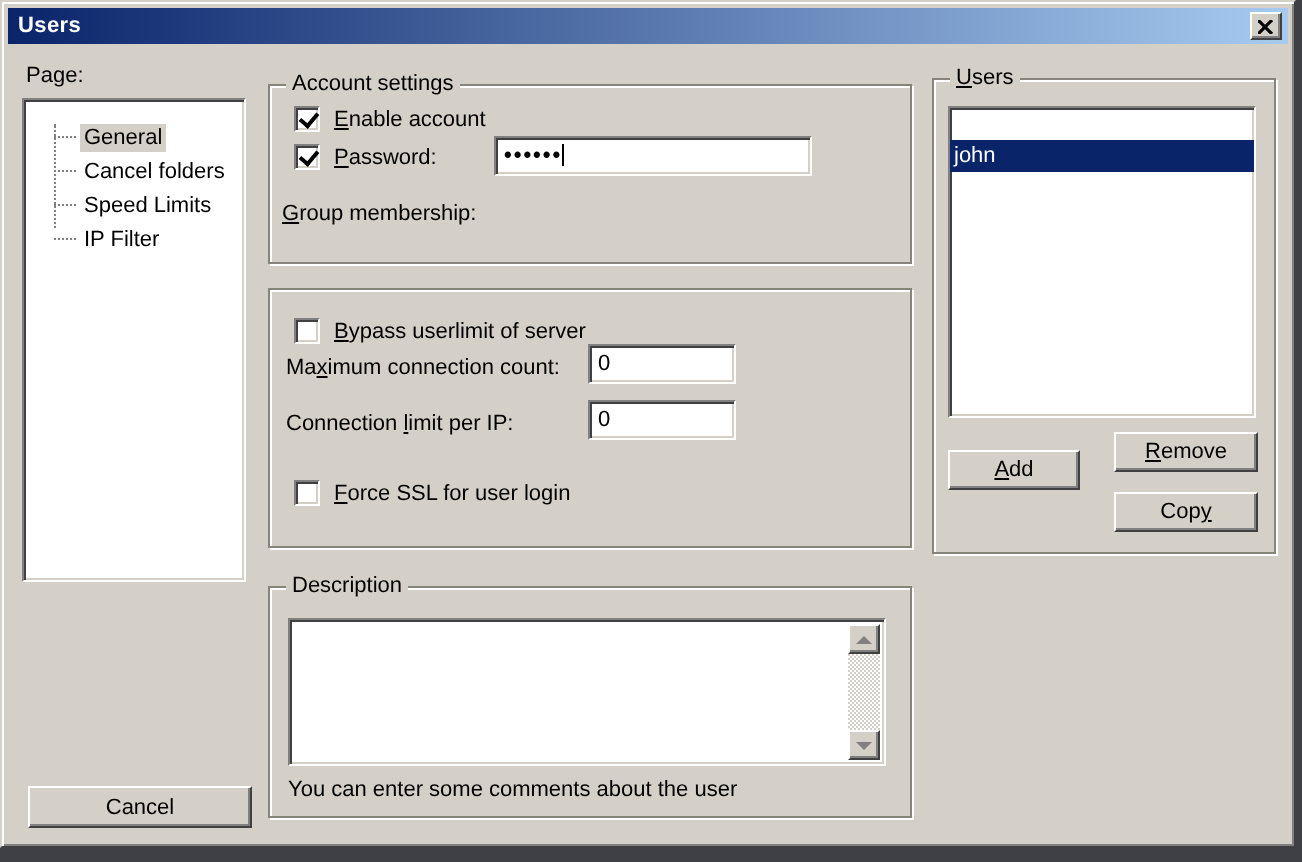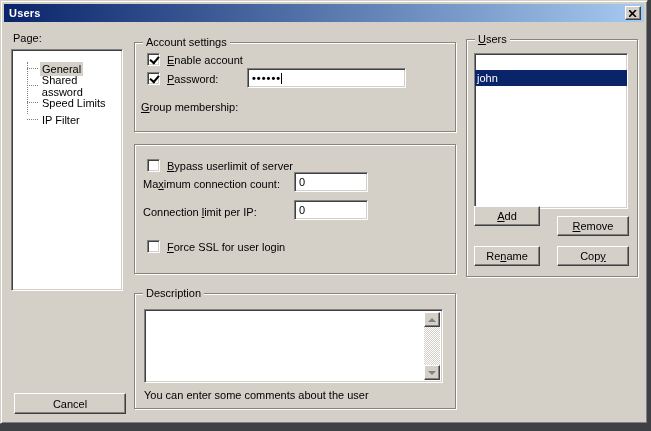--- a/index.html
+++ b/index.html
@@ -90,21 +90,21 @@
 
   <div class="label" style="left:12px; top:31px;">Page:</div>
   <div class="listbox tree" style="left:10px; top:48px; width:112px; height:242px;">
     <div class="tree-vline"></div>
     <div class="tree-row selected">
       <span class="tree-dash"></span>
       <span class="tree-label">General</span>
     </div>
     <div class="tree-row">
       <span class="tree-dash"></span>
-      <span class="tree-label">Shared assword</span>
+      <span class="tree-label">Cancel folders</span>
     </div>
     <div class="tree-row">
       <span class="tree-dash"></span>
       <span class="tree-label">Speed Limits</span>
     </div>
     <div class="tree-row">
       <span class="tree-dash"></span>
       <span class="tree-label">IP Filter</span>
     </div>
   </div>
@@ -152,28 +152,25 @@
   <div class="label" style="left:143px; top:388px;">You can enter some comments about the user</div>
 
   <div class="group" style="left:465px; top:38px; width:172px; height:238px;">
     <span class="group-title"><u>U</u>sers</span>
   </div>
   <div class="listbox" style="left:473px; top:52px; width:154px; height:156px;">
     <div class="user-row selected">
       <span>john</span>
     </div>
   </div>
-  <div class="btn" style="left:473px; top:205px; width:66px; height:20px;">
+  <div class="btn" style="left:473px; top:224px; width:66px; height:20px;">
     <span><u>A</u>dd</span>
   </div>
   <div class="btn" style="left:556px; top:215px; width:72px; height:20px;">
     <span><u>R</u>emove</span>
-  </div>
-  <div class="btn" style="left:473px; top:245px; width:66px; height:20px;">
-    <span>Re<u>n</u>ame</span>
   </div>
   <div class="btn" style="left:556px; top:245px; width:72px; height:20px;">
     <span>Cop<u>y</u></span>
   </div>
 
   <div class="btn" style="left:13px; top:392px; width:112px; height:21px;">
     <span>Cancel</span>
   </div>
 
 </div>

